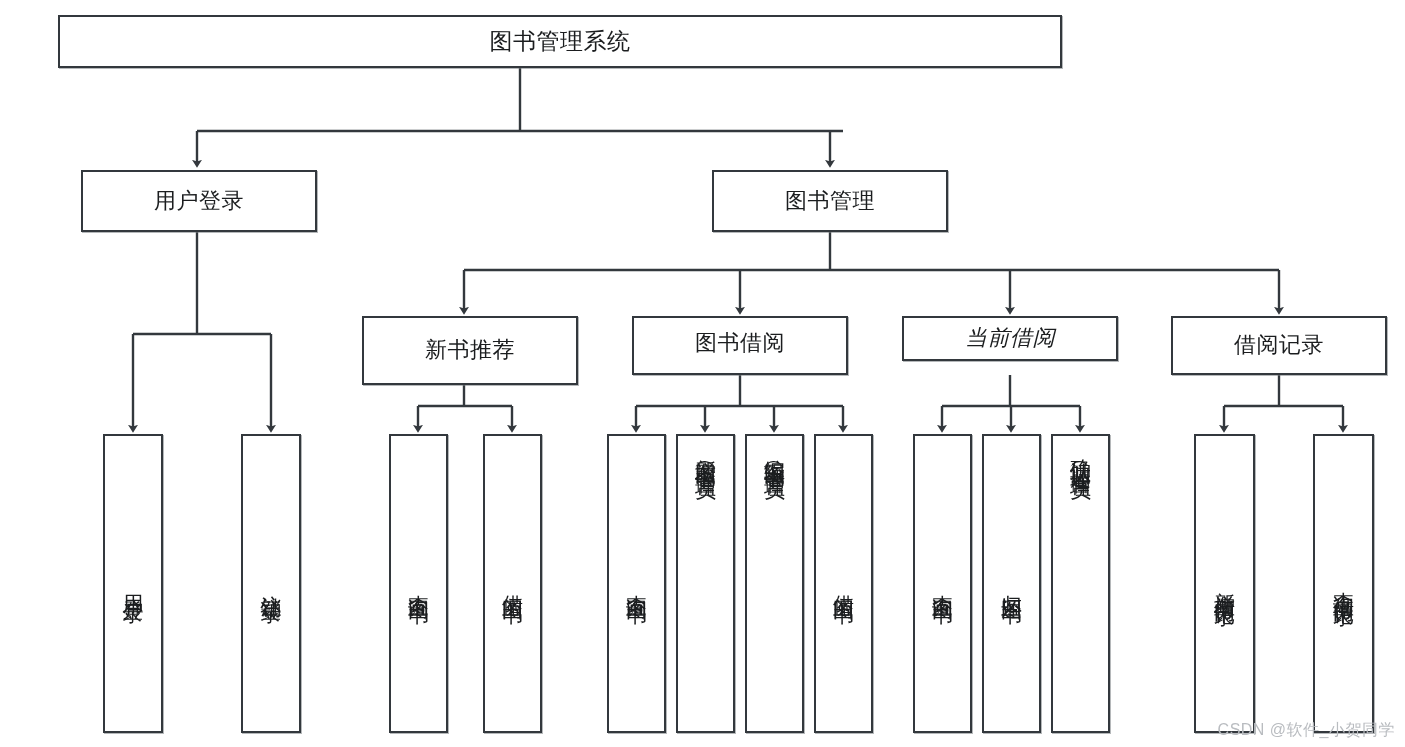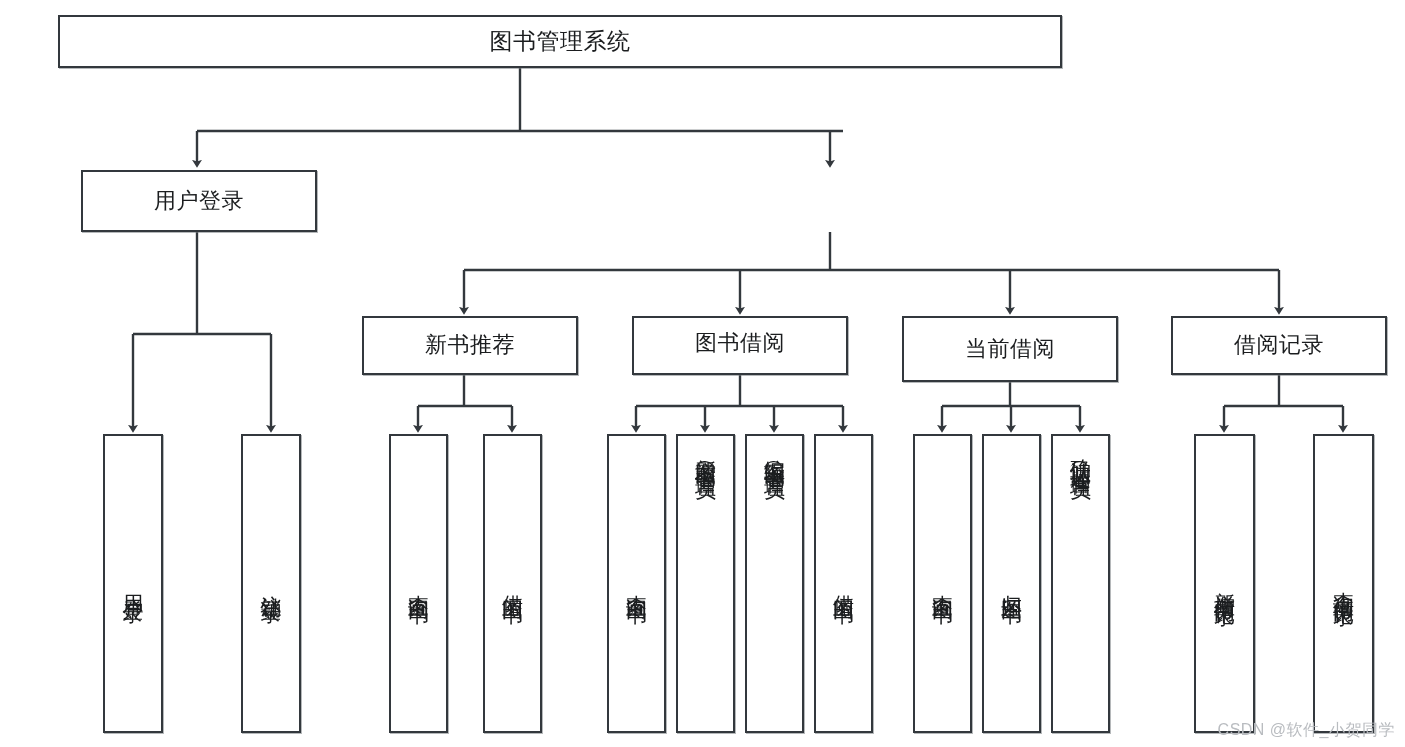--- a/index.html
+++ b/index.html
@@ -136,28 +136,31 @@
     </g>
   </svg>
 
   <div class="node horiz" id="node-root" style="left:18px; top:15px; width:1004px; height:53px;margin-left:40px;">
     <span class="node-label">图书管理系统</span>
   </div>
 
   <div class="node horiz" style="left:81px; top:170px; width:236px; height:62px;">
     <span class="node-label">用户登录</span>
   </div>
-
-  <div class="node horiz" style="left:362px; top:316px; width:216px; height:59px;">
+  <div class="node horiz" style="left:712px; top:170px; width:236px; height:62px;">
+    <span class="node-label">图书管理</span>
+  </div>
+
+  <div class="node horiz" style="left:362px; top:316px; width:216px; height:69px;">
     <span class="node-label">新书推荐</span>
   </div>
   <div class="node horiz" style="left:632px; top:316px; width:216px; height:59px;font-family:Liberation Mono, monospace;">
     <span class="node-label">图书借阅</span>
   </div>
-  <div class="node horiz" style="left:902px; top:316px; width:216px; height:66px;">
+  <div class="node horiz" style="left:902px; top:316px; width:216px; height:45px;font-style:italic;">
     <span class="node-label">当前借阅</span>
   </div>
   <div class="node horiz" style="left:1171px; top:316px; width:216px; height:59px;">
     <span class="node-label">借阅记录</span>
   </div>
 
   <div class="node vert centered" style="left:103px; top:434px; width:60px; height:299px;">
     <span class="node-label">用户登录</span>
   </div>
   <div class="node vert centered" style="left:241px; top:434px; width:60px; height:299px;">

